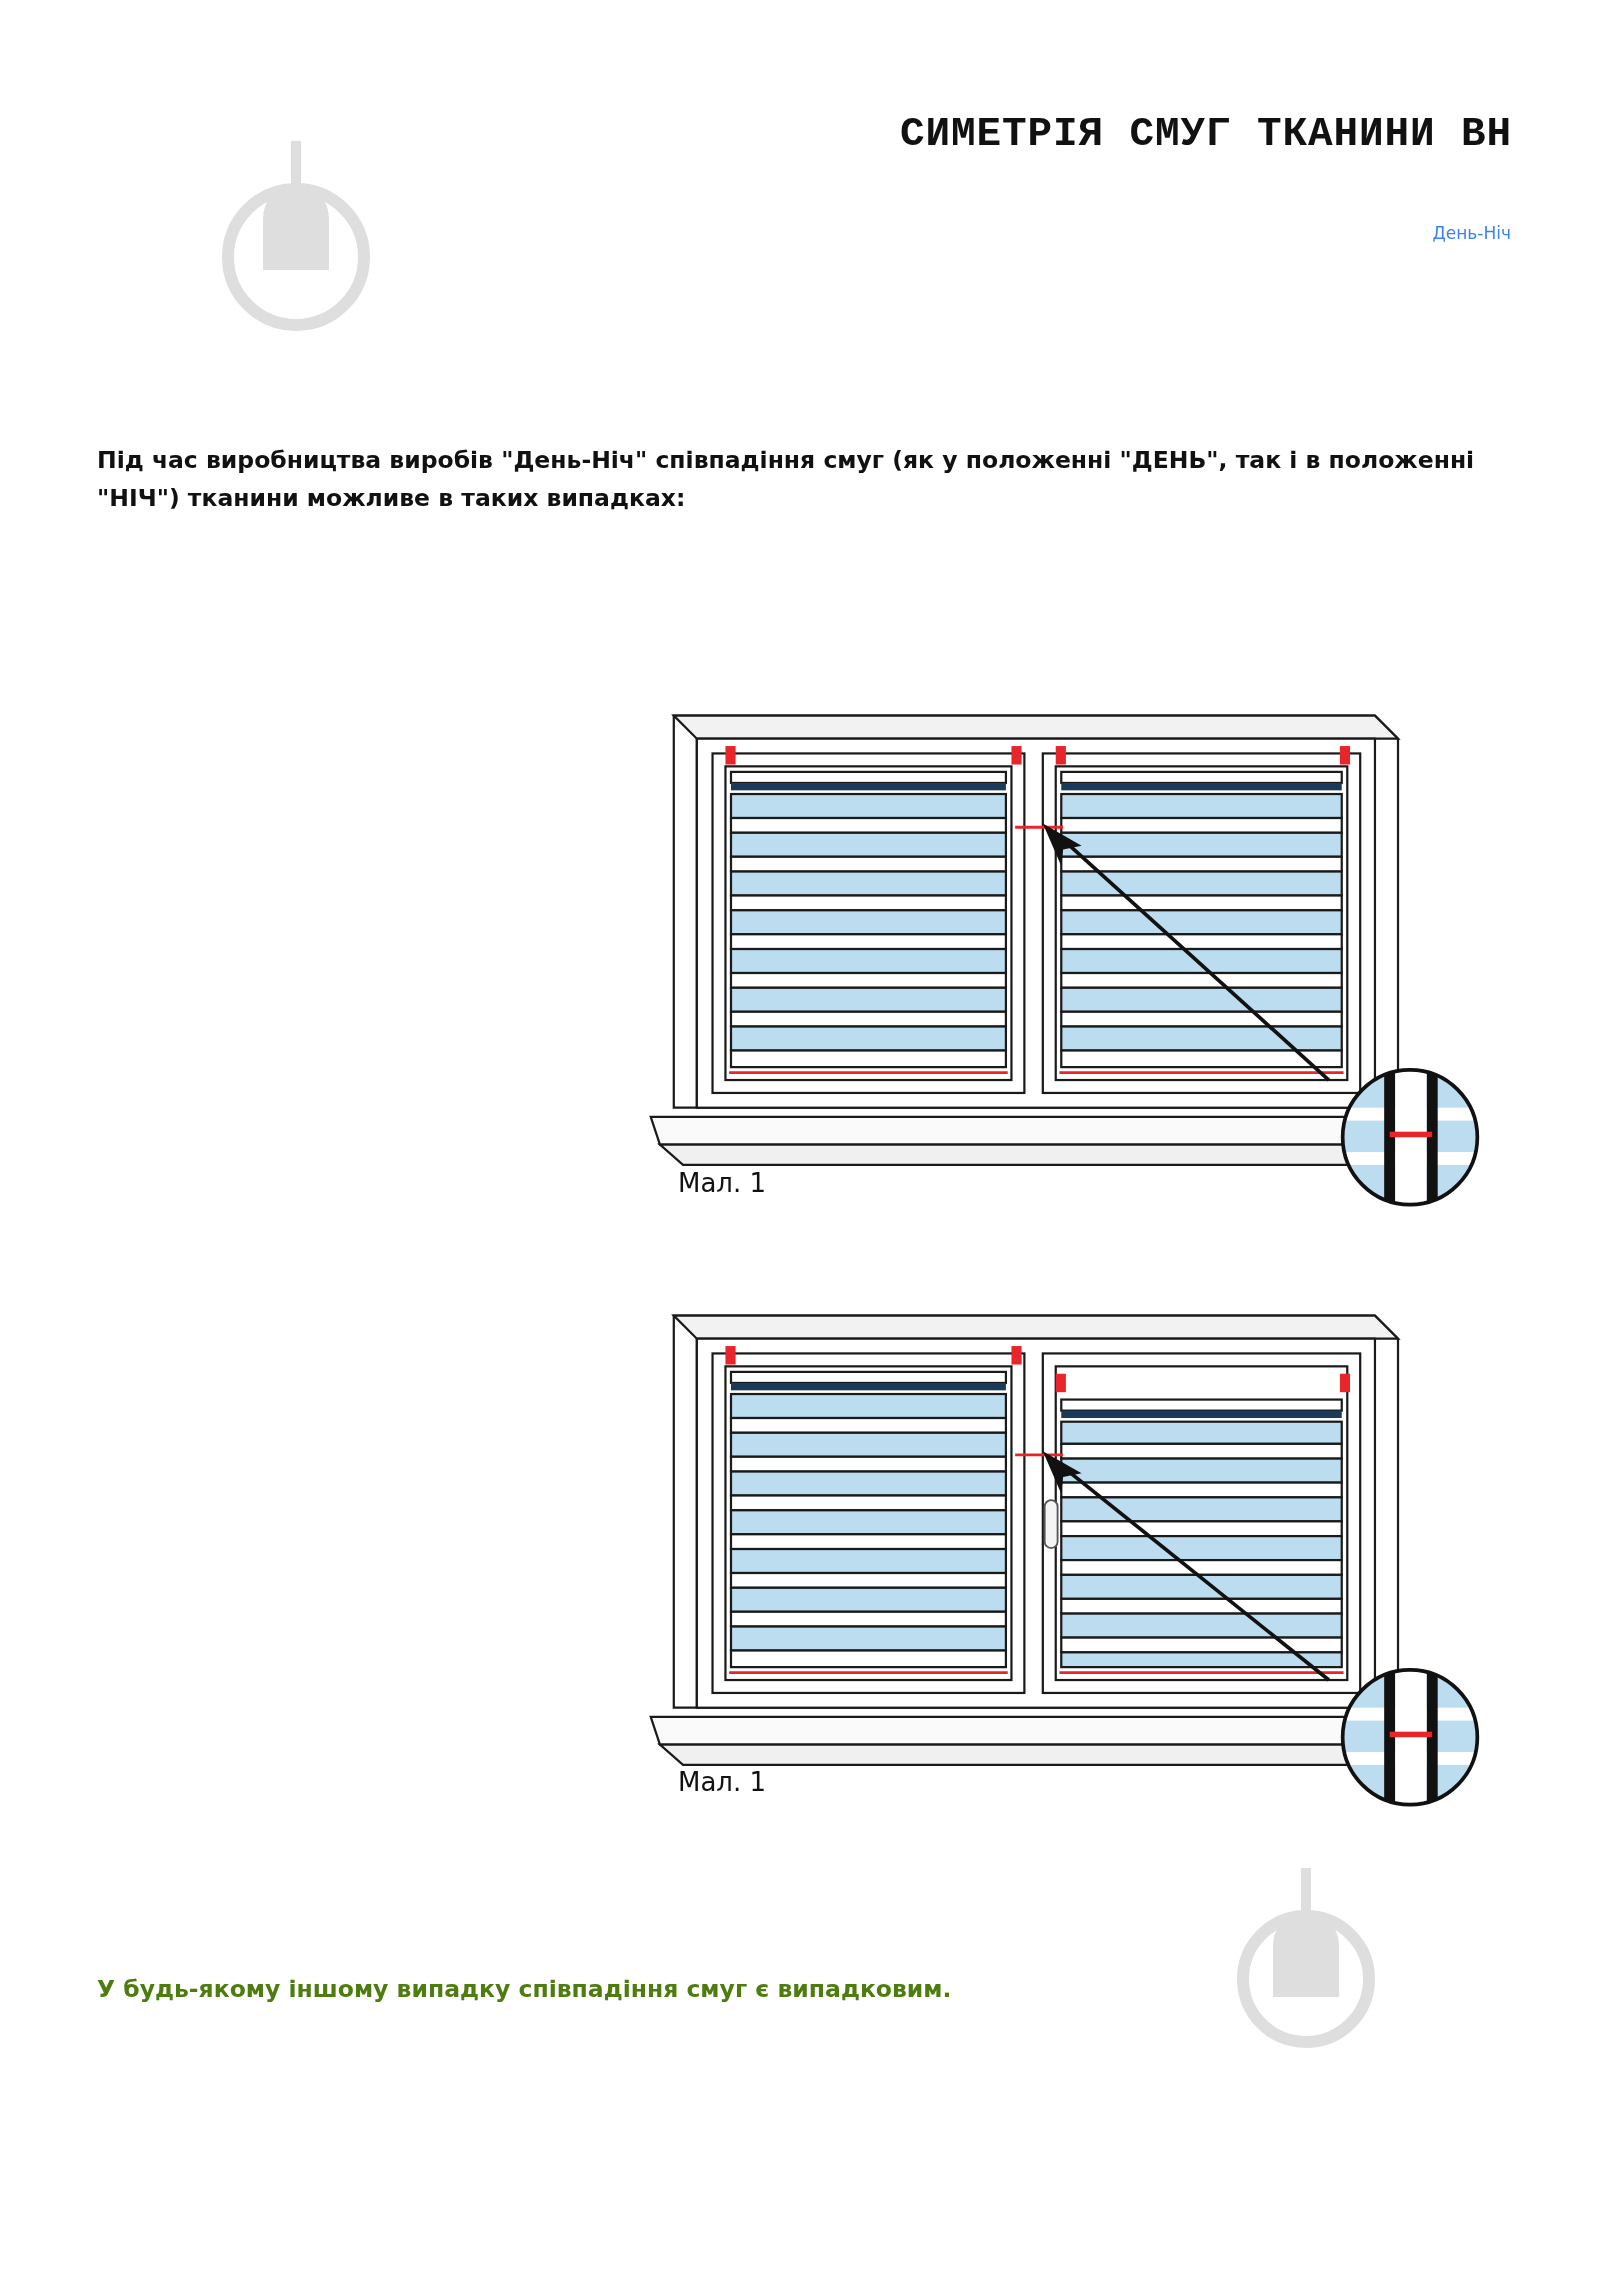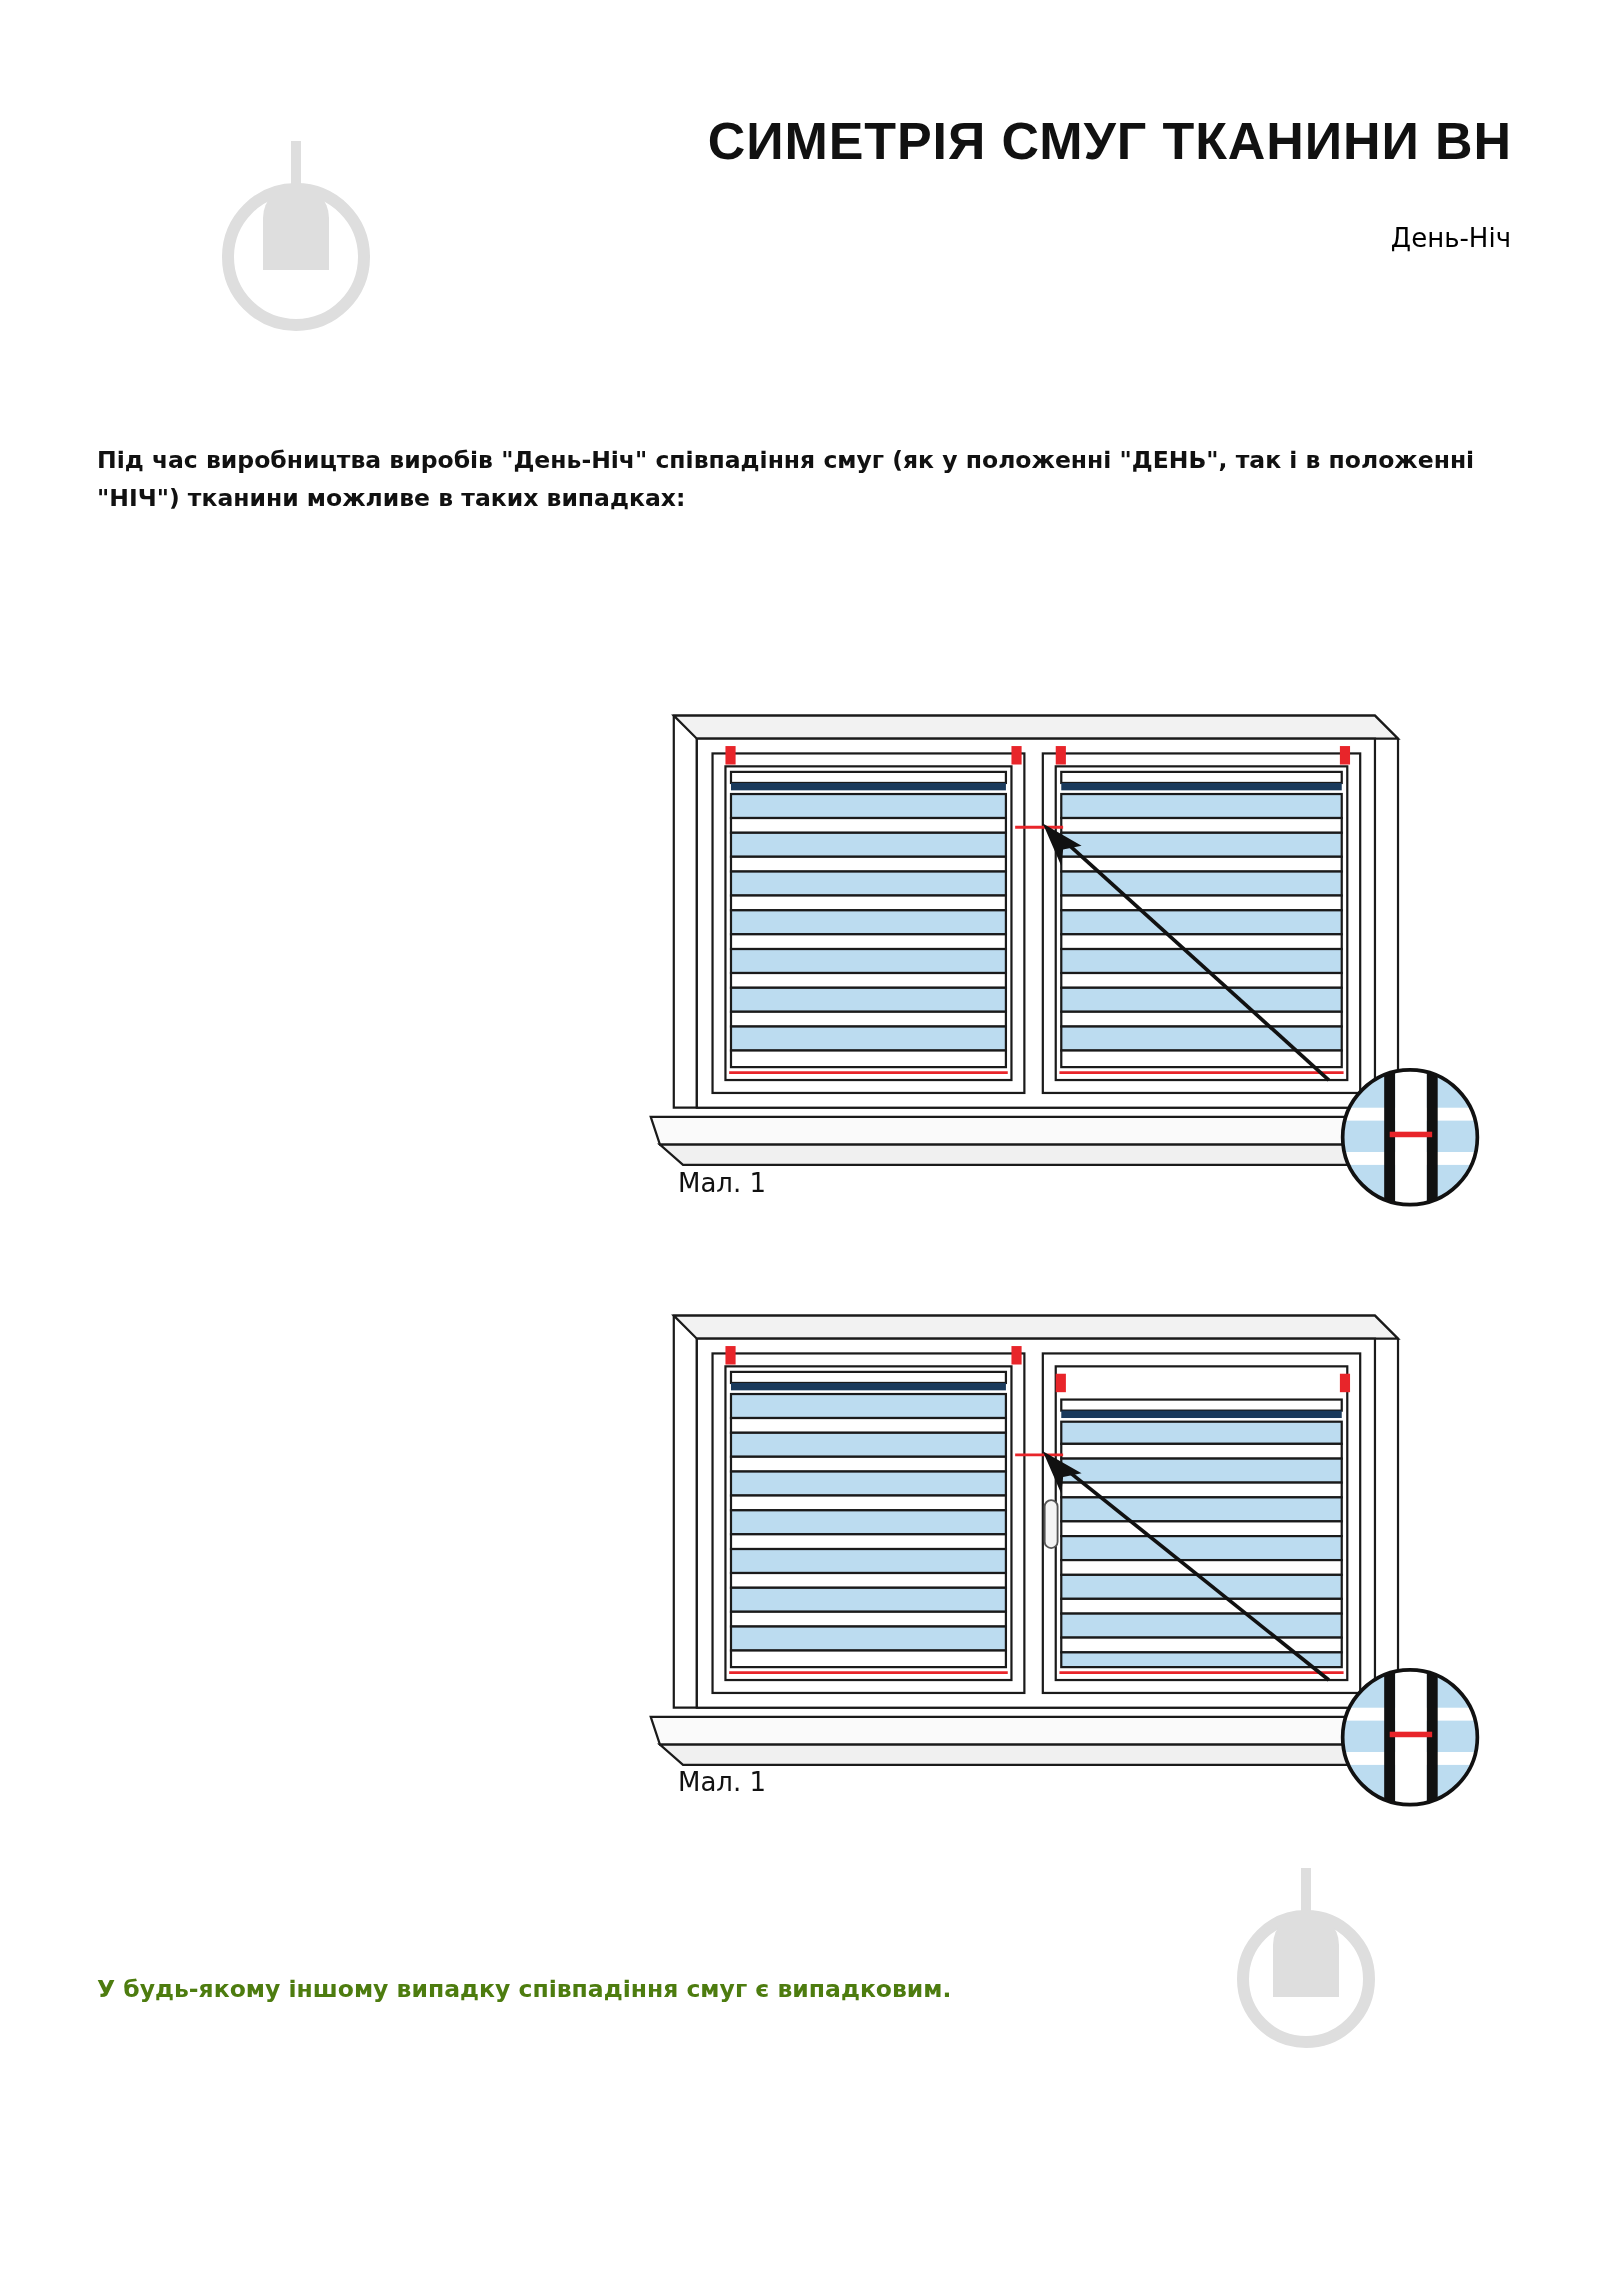--- a/index.html
+++ b/index.html
@@ -17,34 +17,34 @@
     height: 2290px;
     background: #ffffff;
     overflow: hidden;
   }
 
   
   .title {
     position: absolute;
     right: 102px;
     top: 111px;
-    font-family: Liberation Sans, sans-serif;
+    font-family: Liberation Mono, monospace;
     font-weight: bold;
-    font-size: 52px;
+    font-size: 41px;
     letter-spacing: 0.9px;
     color: #111111;
     text-align: right;
     white-space: nowrap;
   }
   .subtitle {
     position: absolute;
     right: 103px;
     top: 223px;
-    font-size: 26px;
-    color: #000000;
+    font-size: 17px;
+    color: #3b82f6;
   }
 
   
   .wm {
     position: absolute;
     color: #dcdcdc;
   }
   .wm .ring {
     position: absolute;
     left: 0; top: 0;

